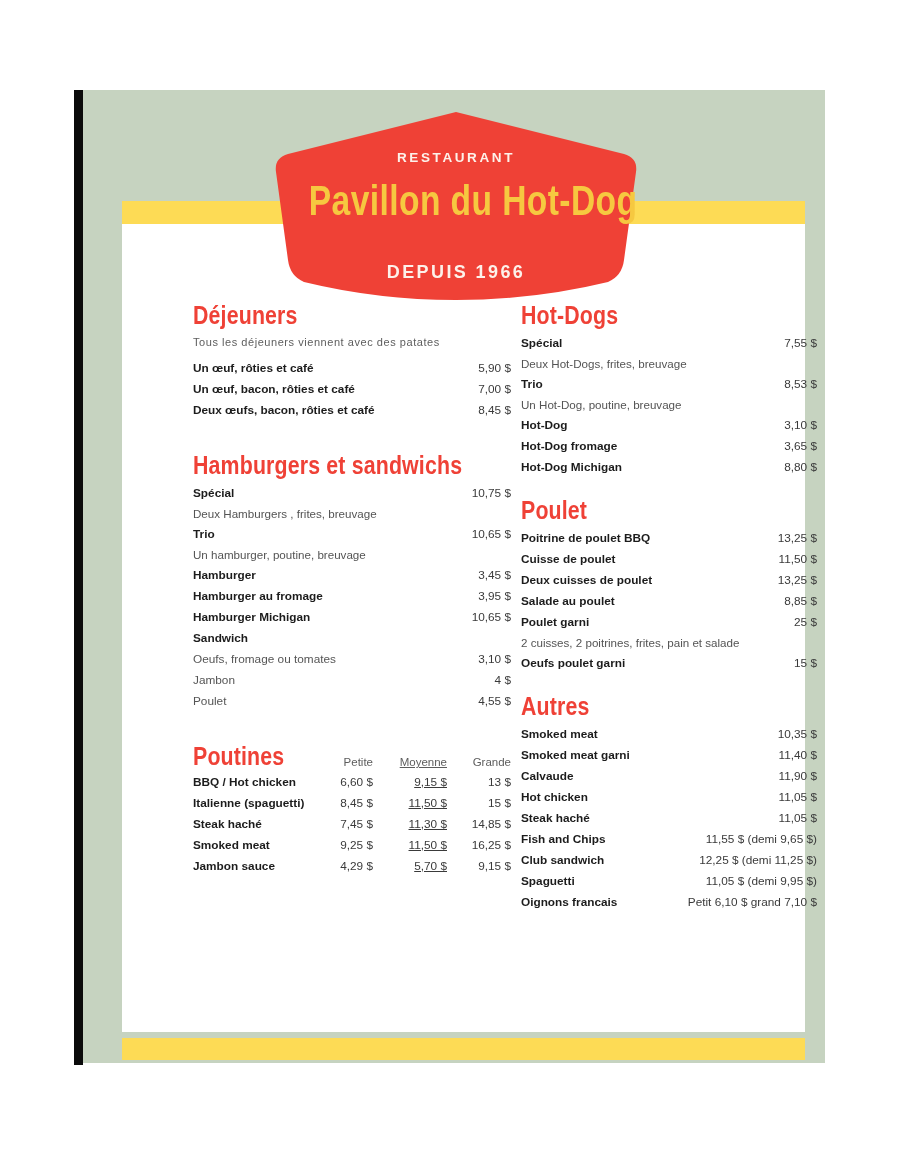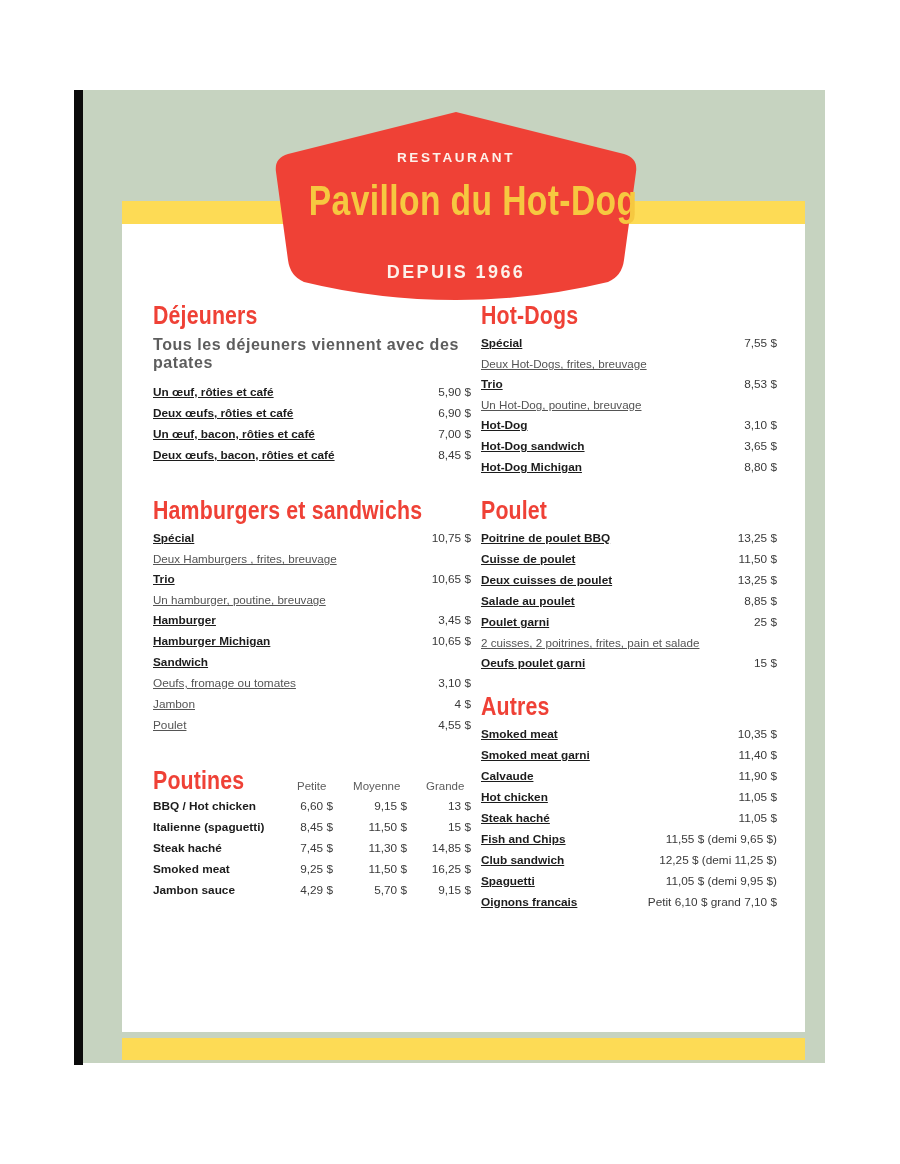--- a/index.html
+++ b/index.html
@@ -115,20 +115,21 @@
     color: #fdf1ea;
     font-size: 18px;
     font-weight: bold;
     letter-spacing: 2.4px;
   }
 
   
   .col {
     position: absolute;
     top: 300px;
+    margin-left: 40px;
   }
   .col-left { left: 153px; width: 318px; }
   .col-right { left: 481px; width: 296px; }
 
   .section { margin-bottom: 0; }
 
   .section-title {
     color: #ef4136;
     font-size: 26px;
     line-height: 30px;
@@ -136,39 +137,37 @@
     font-family: "Liberation Sans Narrow", "Liberation Sans", sans-serif;
     transform: scaleX(0.82);
     transform-origin: left center;
     white-space: nowrap;
     margin: 0 0 6px 0;
     letter-spacing: 0.2px;
   }
 
   .section-note {
     color: #5d5d5d;
-    font-size: 16px;
+    font-size: 11px;
     letter-spacing: 0.55px;
     margin: 0 0 13px 0;
-    font-weight: bold;
   }
 
   .row {
     display: flex;
     align-items: baseline;
     justify-content: space-between;
     margin-bottom: 7px;
     gap: 8px;
   }
   .row .name {
     font-size: 11.8px;
     color: #1c1c1c;
     font-weight: bold;
     white-space: nowrap;
-    text-decoration: underline;
   }
   .row .price {
     font-size: 11.8px;
     color: #3a3a3a;
     white-space: nowrap;
     text-align: right;
   }
   .row.sub .name {
     font-weight: normal;
     color: #555;
@@ -180,31 +179,32 @@
     font-weight: normal;
     color: #545454;
     font-size: 11.6px;
   }
 
   .gap-sm { height: 14px; }
   .gap-md { height: 26px; }
   .poutine-title-wrap {
     display: flex;
     align-items: flex-end;
+    justify-content: space-between;
     margin-bottom: 4px;
   }
   .poutine-cols {
     display: flex;
     font-size: 11.5px;
     color: #5d5d5d;
     padding-bottom: 3px;
   }
   .pc { text-align: right; }
   .pc-1 { width: 62px; }
-  .pc-2 { width: 74px; }
+  .pc-2 { width: 74px; text-decoration: underline; }
   .pc-3 { width: 64px; }
 
   .prow {
     display: flex;
     align-items: baseline;
     margin-bottom: 7px;
   }
   .prow .pname {
     flex: 1 1 auto;
     font-size: 11.8px;
@@ -246,24 +246,20 @@
   <div class="col col-left">
 
     <div class="section">
       <div class="section-title">Déjeuners</div>
       <div class="section-note">Tous les déjeuners viennent avec des patates</div>
       <div class="row">
         <span class="name">Un œuf, rôties et café</span>
         <span class="price">5,90 $</span>
       </div>
       <div class="row">
-        <span class="name">Deux œufs, rôties et café</span>
-        <span class="price">6,90 $</span>
-      </div>
-      <div class="row">
         <span class="name">Un œuf, bacon, rôties et café</span>
         <span class="price">7,00 $</span>
       </div>
       <div class="row">
         <span class="name">Deux œufs, bacon, rôties et café</span>
         <span class="price">8,45 $</span>
       </div>
     </div>
 
     <div class="gap-md"></div>
@@ -282,20 +278,24 @@
         <span class="name">Trio</span>
         <span class="price">10,65 $</span>
       </div>
       <div class="row desc">
         <span class="name">Un hamburger, poutine, breuvage</span>
         <span class="price"></span>
       </div>
       <div class="row">
         <span class="name">Hamburger</span>
         <span class="price">3,45 $</span>
+      </div>
+      <div class="row">
+        <span class="name">Hamburger au fromage</span>
+        <span class="price">3,95 $</span>
       </div>
       <div class="row">
         <span class="name">Hamburger Michigan</span>
         <span class="price">10,65 $</span>
       </div>
       <div class="row">
         <span class="name">Sandwich</span>
         <span class="price"></span>
       </div>
       <div class="row sub">
@@ -376,21 +376,21 @@
       </div>
       <div class="row desc">
         <span class="name">Un Hot-Dog, poutine, breuvage</span>
         <span class="price"></span>
       </div>
       <div class="row">
         <span class="name">Hot-Dog</span>
         <span class="price">3,10 $</span>
       </div>
       <div class="row">
-        <span class="name">Hot-Dog sandwich</span>
+        <span class="name">Hot-Dog fromage</span>
         <span class="price">3,65 $</span>
       </div>
       <div class="row">
         <span class="name">Hot-Dog Michigan</span>
         <span class="price">8,80 $</span>
       </div>
     </div>
 
     <div class="gap-sm"></div>
 

